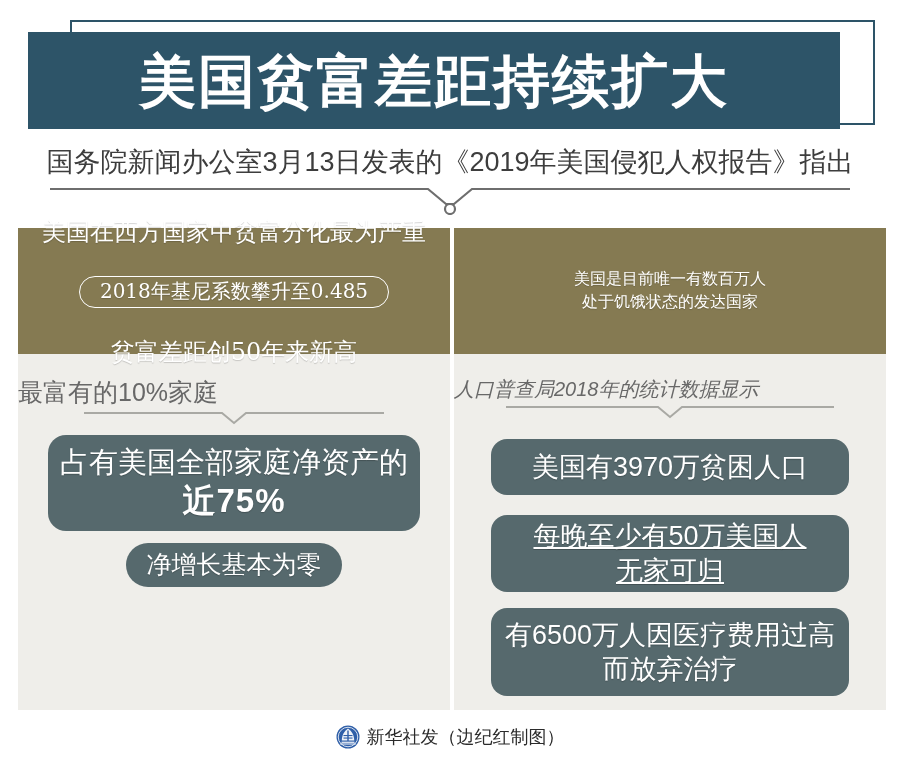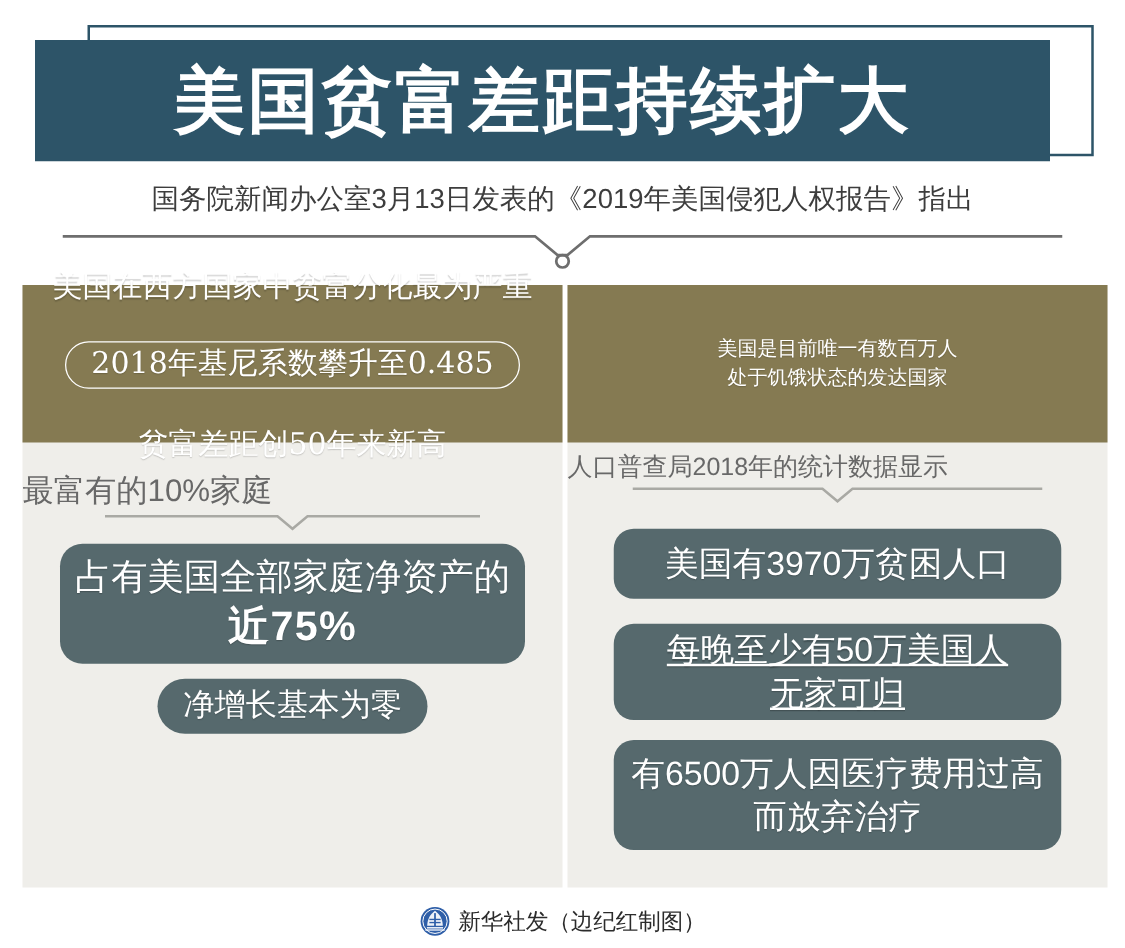--- a/index.html
+++ b/index.html
@@ -59,21 +59,21 @@
     left: 0;
     top: 140px;
     width: 900px;
     height: 75px;
   }
   #subtitle-text {
     position: absolute;
     left: 0; top: 4px;
     width: 900px;
     text-align: center;
-    font-size: 22px;
+    font-size: 27px;
     color: #3d3d3d;
     font-family: "Liberation Sans", "DejaVu Sans", sans-serif;
     white-space: nowrap;
   }
   #subtitle-rule {
     position: absolute;
     left: 50px;
     top: 47px;
     width: 800px;
     height: 28px;
@@ -124,42 +124,42 @@
     white-space: nowrap;
     text-shadow: 0 1px 1px rgba(0,0,0,0.18);
   }
   #header-right .hdr-line { font-size: 16px; line-height: 1.42; }
 
   .pill-outline {
     display: inline-block;
     border: 1.6px solid #ffffff;
     border-radius: 22px;
     padding: 1px 20px 3px;
-    font-size: 24px;
+    font-size: 20px;
     line-height: 1.3;
     margin: 1px 0;
     white-space: nowrap;
     text-shadow: 0 1px 1px rgba(0,0,0,0.18);
     text-align: center;
   }
 
   
   .col-body {
     position: relative;
     width: 100%;
     height: 356px;
   }
 
   .caption {
     width: 100%;
     color: #686868;
     white-space: nowrap;
   }
   #caption-left  { font-size: 25px; padding-top: 22px; }
-  #caption-right { font-size: 20px; padding-top: 6px; }
+  #caption-right { font-size: 20px; padding-top: 22px; font-style: italic; }
 
   .notch-rule { display: block; margin: 2px auto 0; }
 
   .teal-box {
     background: #56696d;
     border-radius: 16px;
     color: #ffffff;
     text-align: center;
     box-sizing: border-box;
     display: flex;

